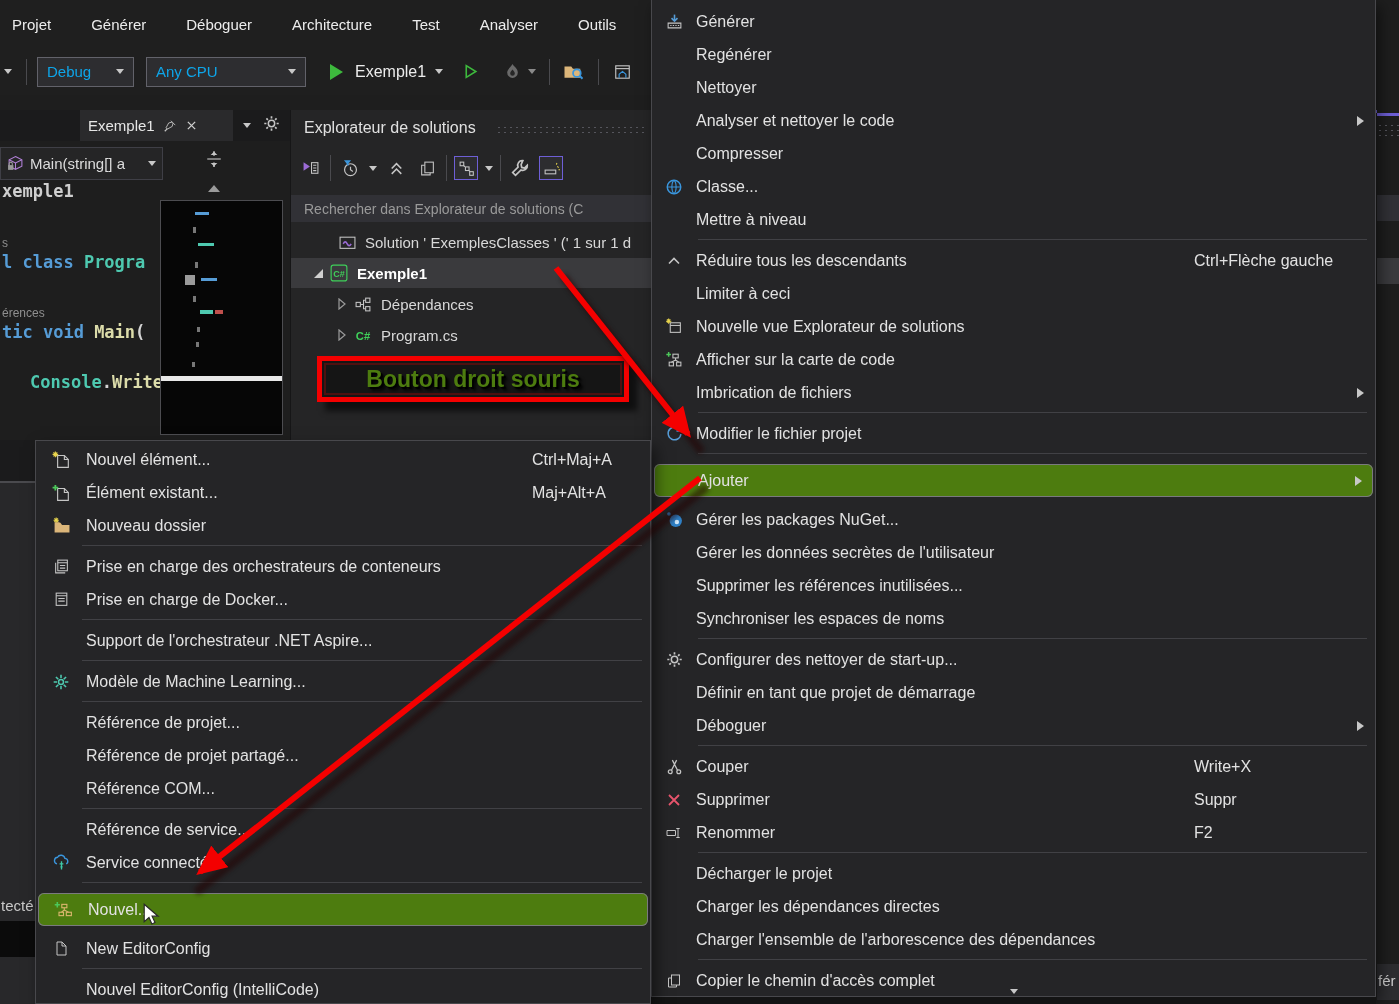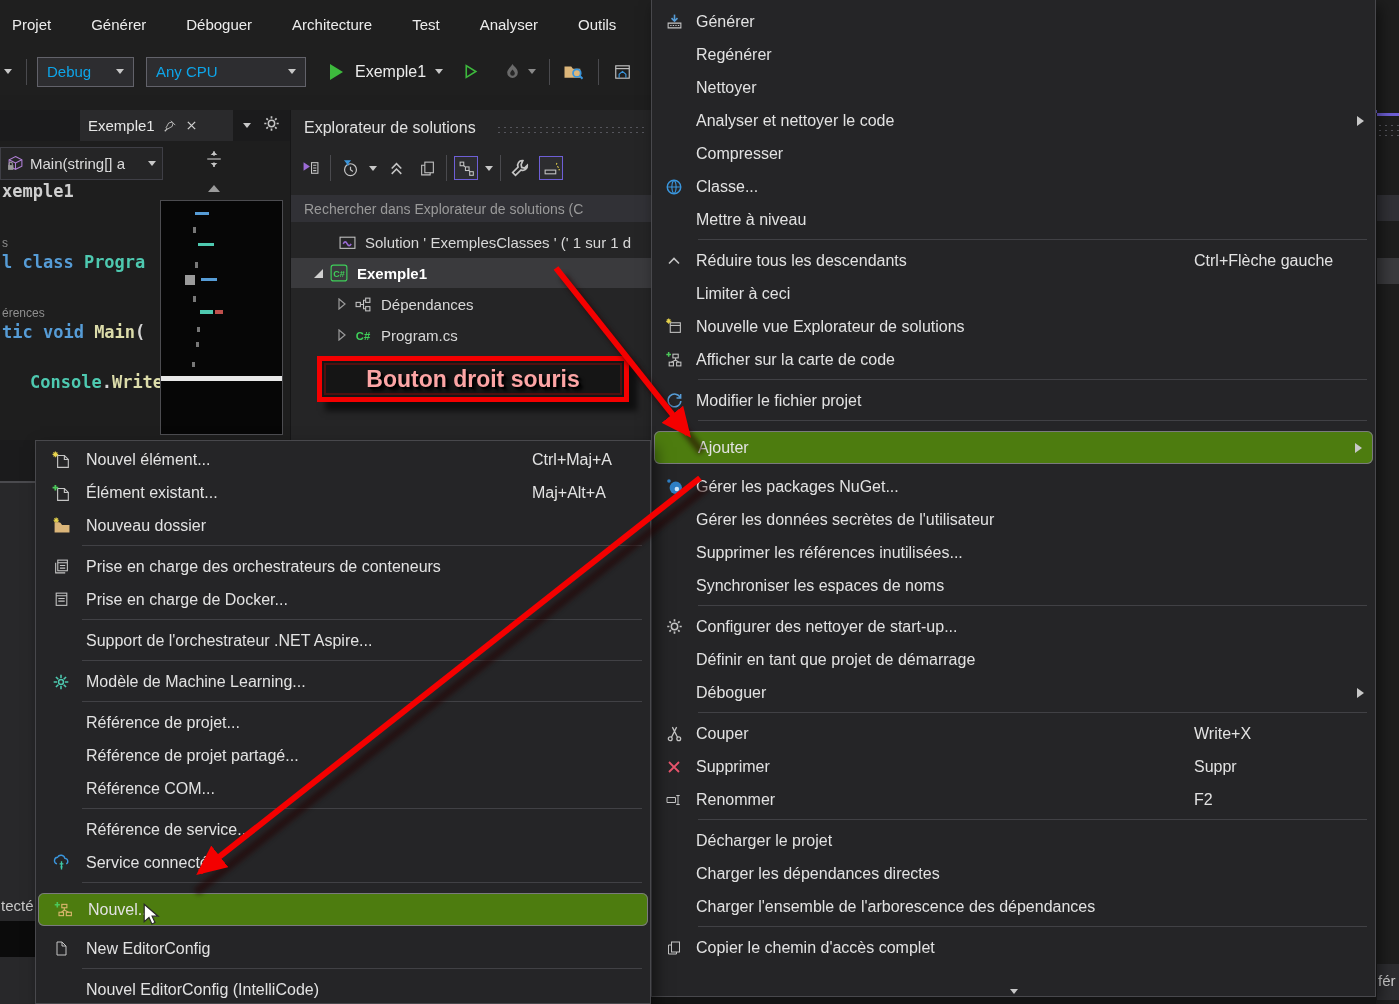--- a/index.html
+++ b/index.html
@@ -60,21 +60,21 @@
   .amenu .mi-shortcut{position:absolute;left:496px;}
   .mi-arrow{position:absolute;right:11px;width:0;height:0;border-left:7px solid #c8c8c8;border-top:5px solid transparent;border-bottom:5px solid transparent;}
   .menu-sep{height:8px;position:relative;}
   .menu-sep::after{content:"";position:absolute;left:46px;right:8px;top:3px;border-top:1px solid #414145;}
   .menu-item.hl{background:#4d7c0f;box-shadow:inset 0 0 0 1px #7a7a7e;margin:6px 2px;border-radius:6px;}
   .menu-more{position:absolute;bottom:2px;left:50%;transform:translateX(-50%);}
   
   .redbox{position:absolute;left:317px;top:356px;width:312px;height:46px;border:5px solid #f40000;background:#151515;
           z-index:4;box-shadow:8px 9px 6px rgba(0,0,0,.6);box-sizing:border-box;}
   .redbox-inner{position:absolute;inset:2px;border:2px solid #4d1010;display:flex;align-items:flex-end;justify-content:center;
-          font-weight:bold;font-size:23px;color:#fca5a5;text-shadow:2px 2px 1px #000,4px 4px 3px rgba(0,0,0,.8);}
+          font-weight:bold;font-size:23px;color:#4d7c0f;text-shadow:2px 2px 1px #000,4px 4px 3px rgba(0,0,0,.8);}
   .frag{position:absolute;font-size:15px;color:#c8c8c8;z-index:2;}
   svg{display:block;}
 </style>
 </head>
 <body>
 
 <div id="root">
 
   <div class="menubar">
     <span>Projet</span>
@@ -411,20 +411,25 @@
               <rect x="3" y="10.5" width="4" height="3.5"></rect>
               <rect x="10" y="10.5" width="4" height="3.5"></rect>
               <path d="M9 6.5v2M9 8.5l-4 2M9 8.5l3 2"></path>
               <g stroke="#4cc85a" stroke-width="1.4">
                 <path d="M2.5 1v4.4M.3 3.2h4.4"></path>
               </g>
             </svg>
           </span>
           <span class="mi-label">Afficher sur la carte de code</span>
         </div>
+        <div class="menu-item">
+          <span class="mi-icon"></span>
+          <span class="mi-label">Imbrication de fichiers</span>
+          <span class="mi-arrow"></span>
+        </div>
         <div class="menu-sep"></div>
         <div class="menu-item">
           <span class="mi-icon">
             <svg width="17" height="17" viewBox="0 0 16 16" fill="none" stroke="#569cd6" stroke-width="1.4">
               <path d="M13.5 5.5A6 6 0 1 0 14 8.5"></path>
               <path d="M13.8 1.8v3.9H9.9"></path>
             </svg>
           </span>
           <span class="mi-label">Modifier le fichier projet</span>
         </div>

